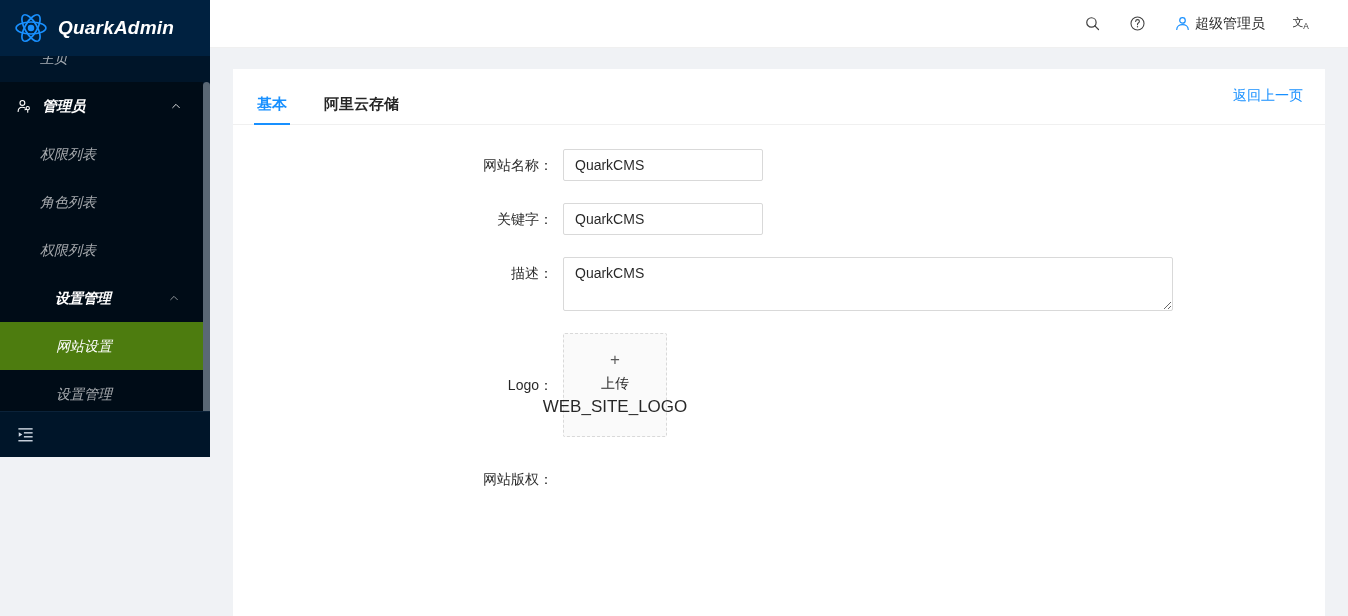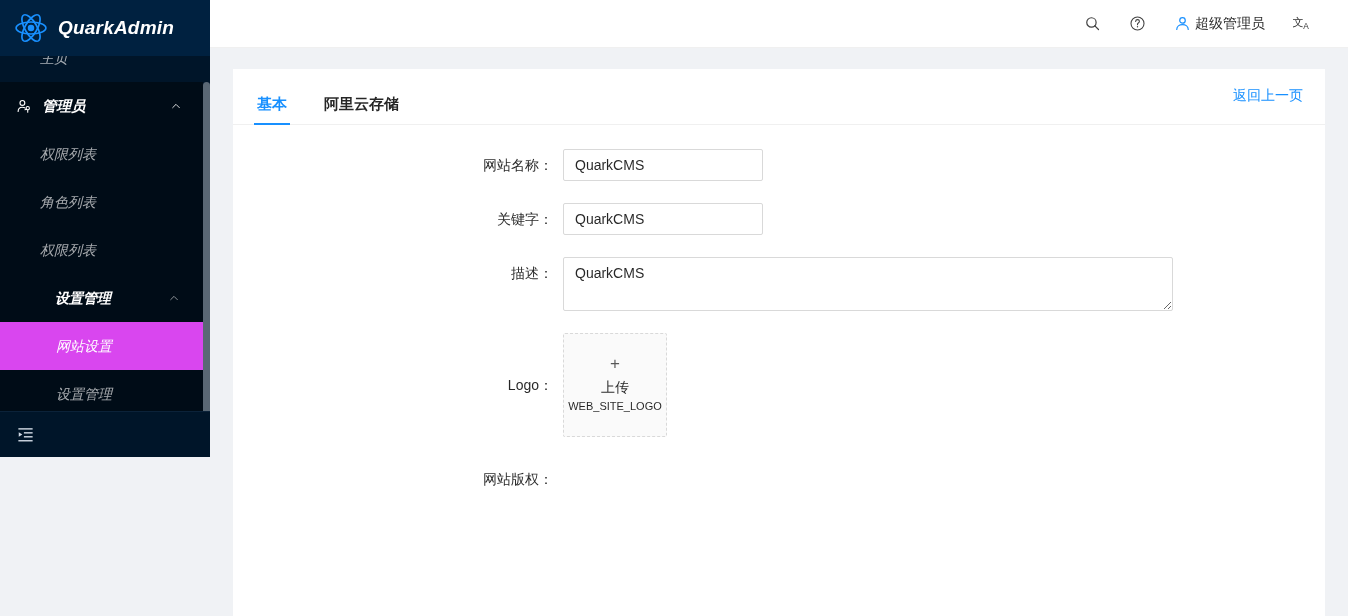--- a/index.html
+++ b/index.html
@@ -75,21 +75,21 @@
   }
   .mi .label { line-height: 1; }
   
   .mi.lvl1 { padding-left: 16px; color: #ffffff; font-weight: bold; background: #000c17; }
   .mi.lvl1 .ico { width: 16px; height: 16px; flex: 0 0 16px; margin-right: 10px; display:block; }
   .mi.lvl1 .label { font-size: 14.5px; }
   .mi.lvl2 { padding-left: 40px; background: #000c17; }
   .mi.lvl3 { padding-left: 55px; background: #000c17; font-weight: bold; color:#ffffff; }
   .mi.lvl4 { padding-left: 56px; background: #000c17; }
   .mi.plain { padding-left: 40px; background: #001529; }
-  .mi.active { background: #d946ef; color: #ffffff; }
+  .mi.active { background: #4d7c0f; color: #ffffff; }
   .mi .caret {
     position: absolute; right: 22px; top: 50%;
     transform: translateY(-50%);
     width: 10px; height: 10px; display: block; opacity: .85;
   }
   .mi.lvl3 .caret { right: 24px; opacity:.55; }
 
   .sidebar-foot {
     flex: 0 0 46px; height: 46px;
     background: #001529;
@@ -195,21 +195,21 @@
     border: 1px dashed #d9d9d9;
     border-radius: 2px;
     background: #fafafa;
     display: flex; flex-direction: column;
     align-items: center; justify-content: center;
     cursor: pointer;
     overflow: visible;
   }
   .upload-plus { font-size: 17px; color: rgba(0,0,0,.65); line-height: 1; margin-bottom: 5px; }
   .upload-text { font-size: 14px; color: rgba(0,0,0,.85); line-height: 1.5; }
-  .upload-name { font-size: 11px; color: rgba(0,0,0,.85); line-height: 1.5; white-space: nowrap; }
+  .upload-name { font-size: 17px; color: rgba(0,0,0,.85); line-height: 1.5; white-space: nowrap; }
 </style>
 </head>
 <body>
 
 <div class="app">
 
   <aside class="sidebar">
 
     <div class="brand">
       <svg class="brand-icon" viewBox="0 0 48 48">

